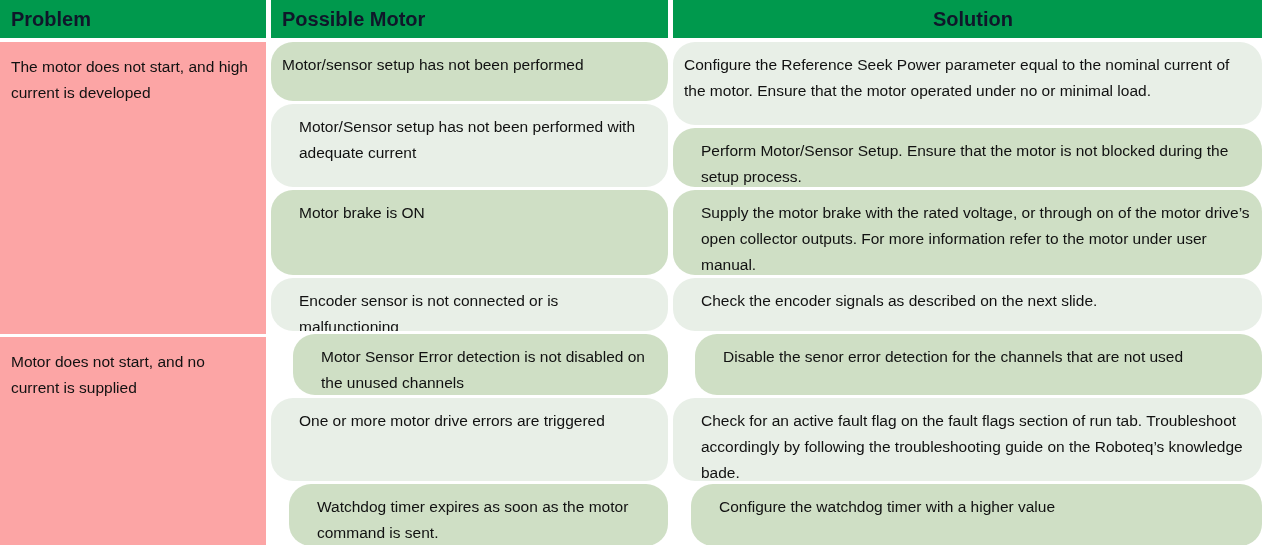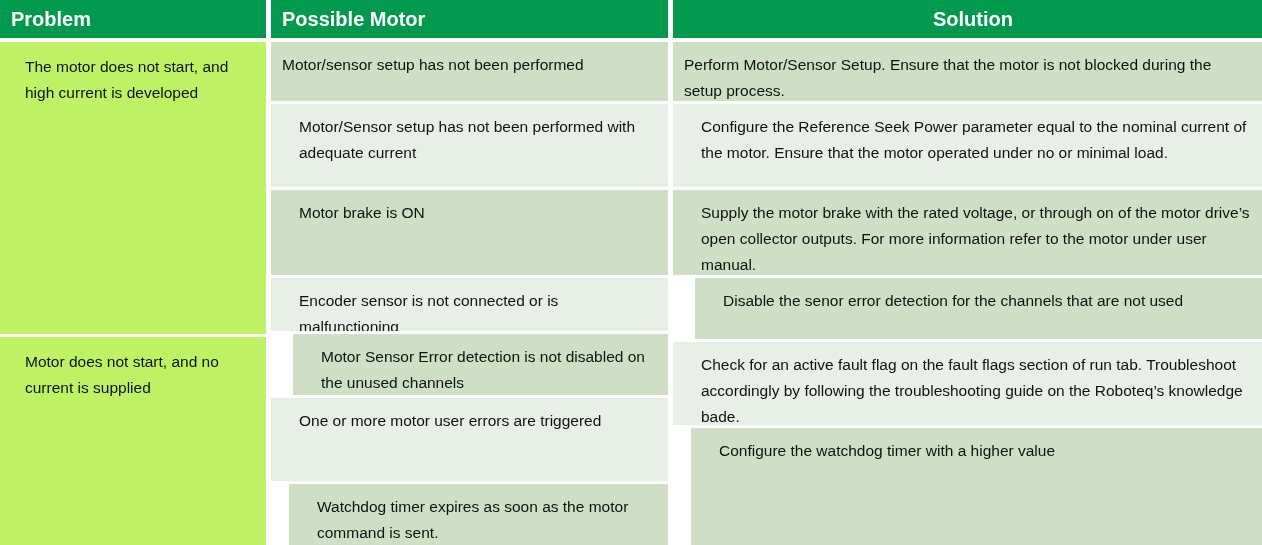--- a/index.html
+++ b/index.html
@@ -25,21 +25,21 @@
   
   .header-row {
     display: flex;
     height: 38px;
     flex: 0 0 38px;
     gap: 5px;
     background: #ffffff;
   }
   .header-cell {
     background: #00994d;
-    color: #ffffff;
+    color: #0f172a;
     font-size: 20px;
     font-weight: bold;
     line-height: 38px;
     padding: 0 0 0 11px;
     box-sizing: border-box;
     white-space: nowrap;
     overflow: hidden;
   }
   .col-1 { flex: 0 0 266px; }
   .col-2 { flex: 0 0 397px; }
@@ -55,23 +55,23 @@
     background: #ffffff;
   }
 
   
   .problem-col {
     flex: 0 0 266px;
     display: flex;
     flex-direction: column;
   }
   .group-cell {
-    background: #bef264;
+    background: #fca5a5;
     box-sizing: border-box;
-    padding: 12px 14px 0 25px;
+    padding: 12px 14px 0 11px;
     font-size: 15.5px;
     line-height: 1.68;
     color: #111111;
     overflow: hidden;
   }
   .group-cell + .group-cell {
     margin-top: 3px;
   }
   .group-h-1 { flex: 0 0 292px; }
   .group-h-2 { flex: 1 1 auto; }
@@ -87,20 +87,21 @@
     display: flex;
     flex-direction: column;
   }
   .data-cell {
     box-sizing: border-box;
     padding: 10px 12px 0 11px;
     font-size: 15.5px;
     line-height: 1.68;
     color: #111111;
     overflow: hidden;
+    border-radius: 22px;
   }
   .data-cell + .data-cell {
     margin-top: 3px;
     padding-left: 28px;
   }
   .shade-dark  { background: #cfdfc5; }
   .shade-light { background: #e8efe7; }
 
   .rh-0 { flex: 0 0 59px; }
   .rh-1 { flex: 0 0 83px; }
@@ -127,27 +128,28 @@
       <div class="group-cell group-h-1">The motor does not start, and high current is developed</div>
       <div class="group-cell group-h-2">Motor does not start, and no current is supplied</div>
     </div>
 
     <div class="cause-col">
       <div class="data-cell shade-dark rh-0">Motor/sensor setup has not been performed</div>
       <div class="data-cell shade-light rh-1">Motor/Sensor setup has not been performed with adequate current</div>
       <div class="data-cell shade-dark rh-2">Motor brake is ON</div>
       <div class="data-cell shade-light rh-3">Encoder sensor is not connected or is malfunctioning</div>
       <div class="data-cell shade-dark rh-4">Motor Sensor Error detection is not disabled on the unused channels</div>
-      <div class="data-cell shade-light rh-5">One or more motor user errors are triggered</div>
+      <div class="data-cell shade-light rh-5">One or more motor drive errors are triggered</div>
       <div class="data-cell shade-dark rh-6">Watchdog timer expires as soon as the motor command is sent.</div>
     </div>
 
     <div class="solution-col">
+      <div class="data-cell shade-light rh-1">Configure the Reference Seek Power parameter equal to the nominal current of the motor. Ensure that the motor operated under no or minimal load.</div>
       <div class="data-cell shade-dark rh-0">Perform Motor/Sensor Setup. Ensure that the motor is not blocked during the setup process.</div>
-      <div class="data-cell shade-light rh-1">Configure the Reference Seek Power parameter equal to the nominal current of the motor. Ensure that the motor operated under no or minimal load.</div>
       <div class="data-cell shade-dark rh-2">Supply the motor brake with the rated voltage, or through on of the motor drive’s open collector outputs. For more information refer to the motor under user manual.</div>
+      <div class="data-cell shade-light rh-3">Check the encoder signals as described on the next slide.</div>
       <div class="data-cell shade-dark rh-4">Disable the senor error detection for the channels that are not used</div>
       <div class="data-cell shade-light rh-5">Check for an active fault flag on the fault flags section of run tab. Troubleshoot accordingly by following the troubleshooting guide on the Roboteq’s knowledge bade.</div>
       <div class="data-cell shade-dark rh-6">Configure the watchdog timer with a higher value</div>
     </div>
 
   </div>
 </div>
 
 </body></html>

